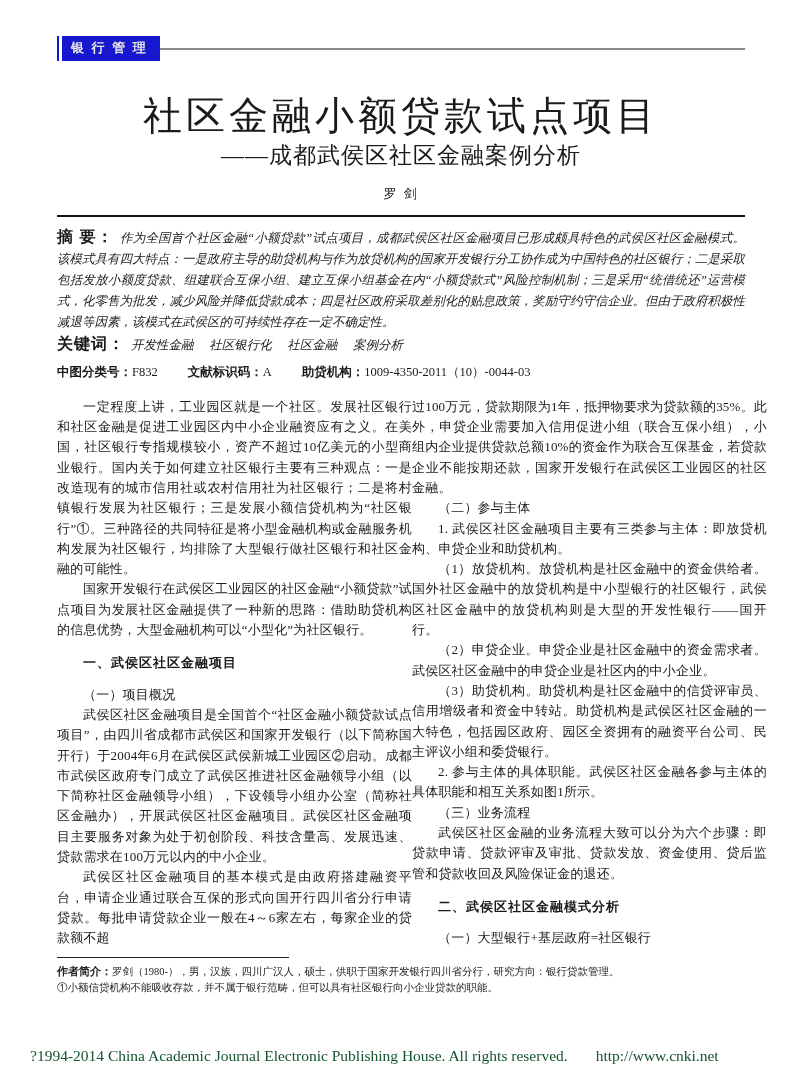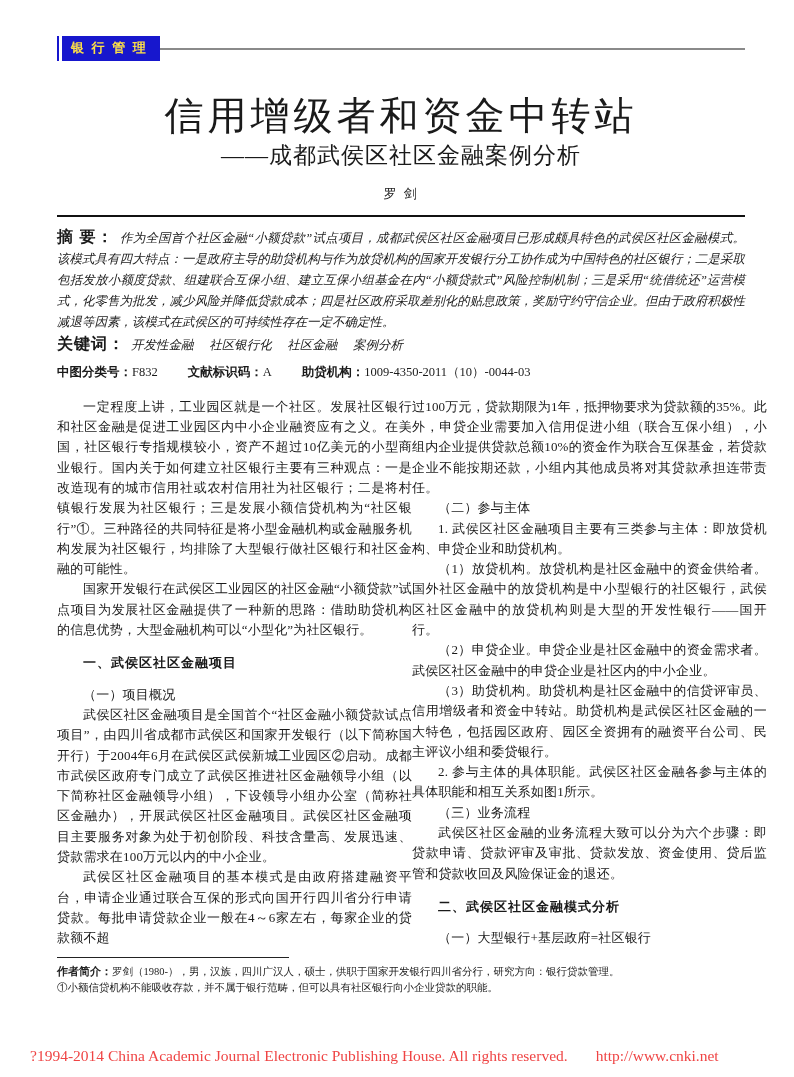--- a/index.html
+++ b/index.html
@@ -5,21 +5,21 @@
   * { margin:0; padding:0; box-sizing:border-box; }
   html,body { background:#ffffff; }
   .page {
     position:relative; width:794px; height:1077px; margin:0 auto;
     background:#ffffff; overflow:hidden; color:#1a1a1a;
     font-family:"Liberation Serif","DejaVu Serif",serif;
   }
   
   .badge-row { display:flex; align-items:center; padding-left:57px; padding-right:49px; margin-top:36px; }
   .badge {
-    background:#1717cd; color:#fde047; font-weight:bold; font-size:13px;
+    background:#1717cd; color:#e5e5e5; font-weight:bold; font-size:13px;
     letter-spacing:2px; padding:3px 12px 4px 12px; white-space:nowrap;
     border-left:2px solid #1717cd; box-shadow:inset 3px 0 0 #ffffff, inset 5px 0 0 #1717cd;
     font-family:"Liberation Sans","DejaVu Sans",sans-serif;
   }
   .badge-line { flex:1; height:2px; background:#8a8a8a; }
   
   .title-block { text-align:center; padding:0 49px 0 57px; }
   .main-title { margin-top:32px; font-size:39px; font-weight:400; letter-spacing:4px; line-height:1.2; }
   .sub-title  { font-size:23px; font-weight:400; letter-spacing:1px; }
   .author     { margin-top:14px; font-size:13px; letter-spacing:2px; }
@@ -45,37 +45,37 @@
     font-weight:bold; text-indent:2em; margin:13px 0 11px 0;
     font-family:"Liberation Sans","DejaVu Sans",sans-serif; letter-spacing:1px;
   }
   .col .sub { text-indent:2em; }
   
   .footnote-sep { margin:8px 0 5px 57px; width:232px; border-top:1px solid #222; }
   .footnotes { padding:0 49px 0 57px; font-size:10.5px; line-height:16.5px; text-align:justify; color:#222; }
   .footnotes .bio-label { font-weight:bold; font-size:11px; font-family:"Liberation Sans","DejaVu Sans",sans-serif; }
   .copyright {
     position:absolute; left:30px; right:20px; bottom:12px;
-    color:#ef4444; font-size:15.5px; font-family:"Liberation Serif","DejaVu Serif",serif;
+    color:#14532d; font-size:15.5px; font-family:"Liberation Serif","DejaVu Serif",serif;
     white-space:nowrap;
   }
   .copyright .url { margin-left:28px; }
 </style>
 </head>
 <body>
 
 <div class="page">
 
   <div class="badge-row">
     <div class="badge">银 行 管 理</div>
     <div class="badge-line"></div>
   </div>
 
   <div class="title-block">
-    <div class="main-title">信用增级者和资金中转站</div>
+    <div class="main-title">社区金融小额贷款试点项目</div>
     <div class="sub-title">——成都武侯区社区金融案例分析</div>
     <div class="author">罗  剑</div>
   </div>
 
   <hr class="head-rule">
 
   <div class="meta-block">
     <p class="abstract"><span class="lbl-heavy">摘  要：</span><span class="kaiti">作为全国首个社区金融“小额贷款”试点项目，成都武侯区社区金融项目已形成颇具特色的武侯区社区金融模式。该模式具有四大特点：一是政府主导的助贷机构与作为放贷机构的国家开发银行分工协作成为中国特色的社区银行；二是采取包括发放小额度贷款、组建联合互保小组、建立互保小组基金在内“小额贷款式”风险控制机制；三是采用“统借统还”运营模式，化零售为批发，减少风险并降低贷款成本；四是社区政府采取差别化的贴息政策，奖励守约守信企业。但由于政府积极性减退等因素，该模式在武侯区的可持续性存在一定不确定性。</span></p>
     <p class="keywords"><span class="lbl-heavy">关键词：</span><span class="kaiti">开发性金融　 社区银行化　 社区金融　 案例分析</span></p>
     <p class="clc-line"><span class="b">中图分类号：</span><span>F832</span><span class="gap"></span><span class="b">文献标识码：</span><span>A</span><span class="gap"></span><span class="b">助贷机构：</span><span>1009-4350-2011（10）-0044-03</span></p>
@@ -84,21 +84,21 @@
   <div class="columns">
     <div class="col">
       <p>一定程度上讲，工业园区就是一个社区。发展社区银行和社区金融是促进工业园区内中小企业融资应有之义。在美国，社区银行专指规模较小，资产不超过10亿美元的小型商业银行。国内关于如何建立社区银行主要有三种观点：一是改造现有的城市信用社或农村信用社为社区银行；二是将村镇银行发展为社区银行；三是发展小额信贷机构为“社区银行”①。三种路径的共同特征是将小型金融机构或金融服务机构发展为社区银行，均排除了大型银行做社区银行和社区金融的可能性。</p>
       <p>国家开发银行在武侯区工业园区的社区金融“小额贷款”试点项目为发展社区金融提供了一种新的思路：借助助贷机构的信息优势，大型金融机构可以“小型化”为社区银行。</p>
       <div class="h">一、武侯区社区金融项目</div>
       <p class="sub">（一）项目概况</p>
       <p>武侯区社区金融项目是全国首个“社区金融小额贷款试点项目”，由四川省成都市武侯区和国家开发银行（以下简称国开行）于2004年6月在武侯区武侯新城工业园区②启动。成都市武侯区政府专门成立了武侯区推进社区金融领导小组（以下简称社区金融领导小组），下设领导小组办公室（简称社区金融办），开展武侯区社区金融项目。武侯区社区金融项目主要服务对象为处于初创阶段、科技含量高、发展迅速、贷款需求在100万元以内的中小企业。</p>
       <p>武侯区社区金融项目的基本模式是由政府搭建融资平台，申请企业通过联合互保的形式向国开行四川省分行申请贷款。每批申请贷款企业一般在4～6家左右，每家企业的贷款额不超</p>
     </div>
     <div class="col">
-      <p class="noindent">过100万元，贷款期限为1年，抵押物要求为贷款额的35%。此外，申贷企业需要加入信用促进小组（联合互保小组），小组内企业提供贷款总额10%的资金作为联合互保基金，若贷款企业不能按期还款，小组内其他成员将对其贷款承担连带责任。</p>
+      <p class="noindent">过100万元，贷款期限为1年，抵押物要求为贷款额的35%。此外，申贷企业需要加入信用促进小组（联合互保小组），小组内企业提供贷款总额10%的资金作为联合互保基金，若贷款企业不能按期还款，国家开发银行在武侯区工业园区的社区金融。</p>
       <p class="sub">（二）参与主体</p>
       <p>1. 武侯区社区金融项目主要有三类参与主体：即放贷机构、申贷企业和助贷机构。</p>
       <p>（1）放贷机构。放贷机构是社区金融中的资金供给者。国外社区金融中的放贷机构是中小型银行的社区银行，武侯区社区金融中的放贷机构则是大型的开发性银行——国开行。</p>
       <p>（2）申贷企业。申贷企业是社区金融中的资金需求者。武侯区社区金融中的申贷企业是社区内的中小企业。</p>
       <p>（3）助贷机构。助贷机构是社区金融中的信贷评审员、信用增级者和资金中转站。助贷机构是武侯区社区金融的一大特色，包括园区政府、园区全资拥有的融资平台公司、民主评议小组和委贷银行。</p>
       <p>2. 参与主体的具体职能。武侯区社区金融各参与主体的具体职能和相互关系如图1所示。</p>
       <p class="sub">（三）业务流程</p>
       <p>武侯区社区金融的业务流程大致可以分为六个步骤：即贷款申请、贷款评审及审批、贷款发放、资金使用、贷后监管和贷款收回及风险保证金的退还。</p>
       <div class="h">二、武侯区社区金融模式分析</div>
       <p class="sub">（一）大型银行+基层政府=社区银行</p>

